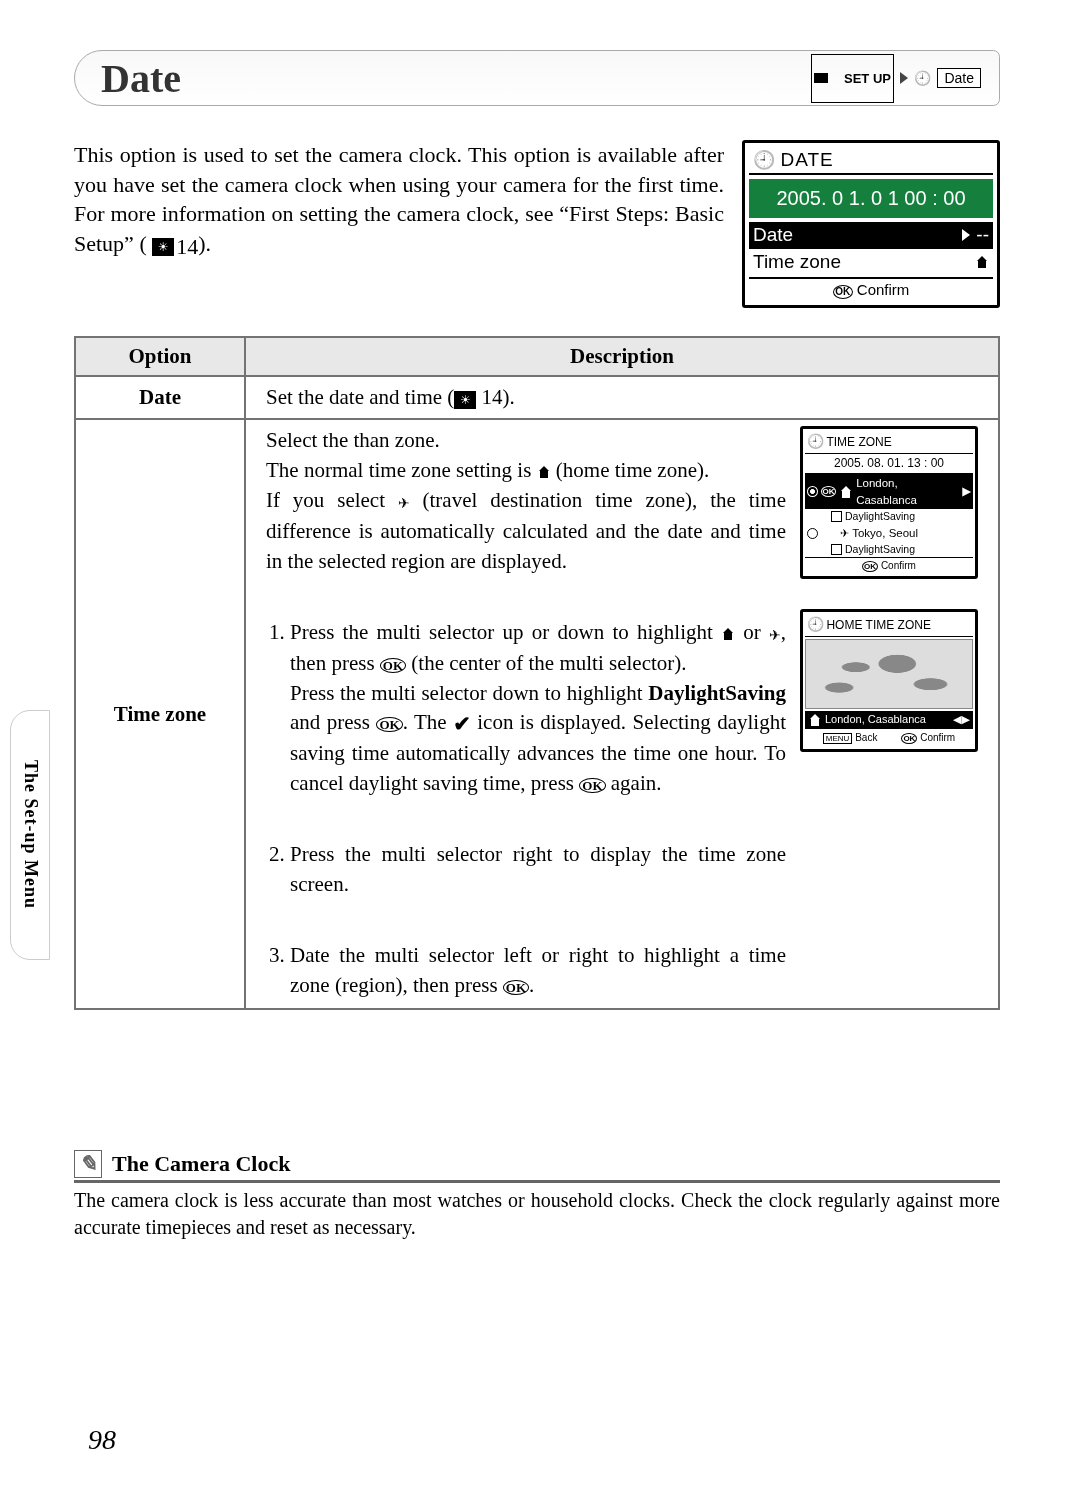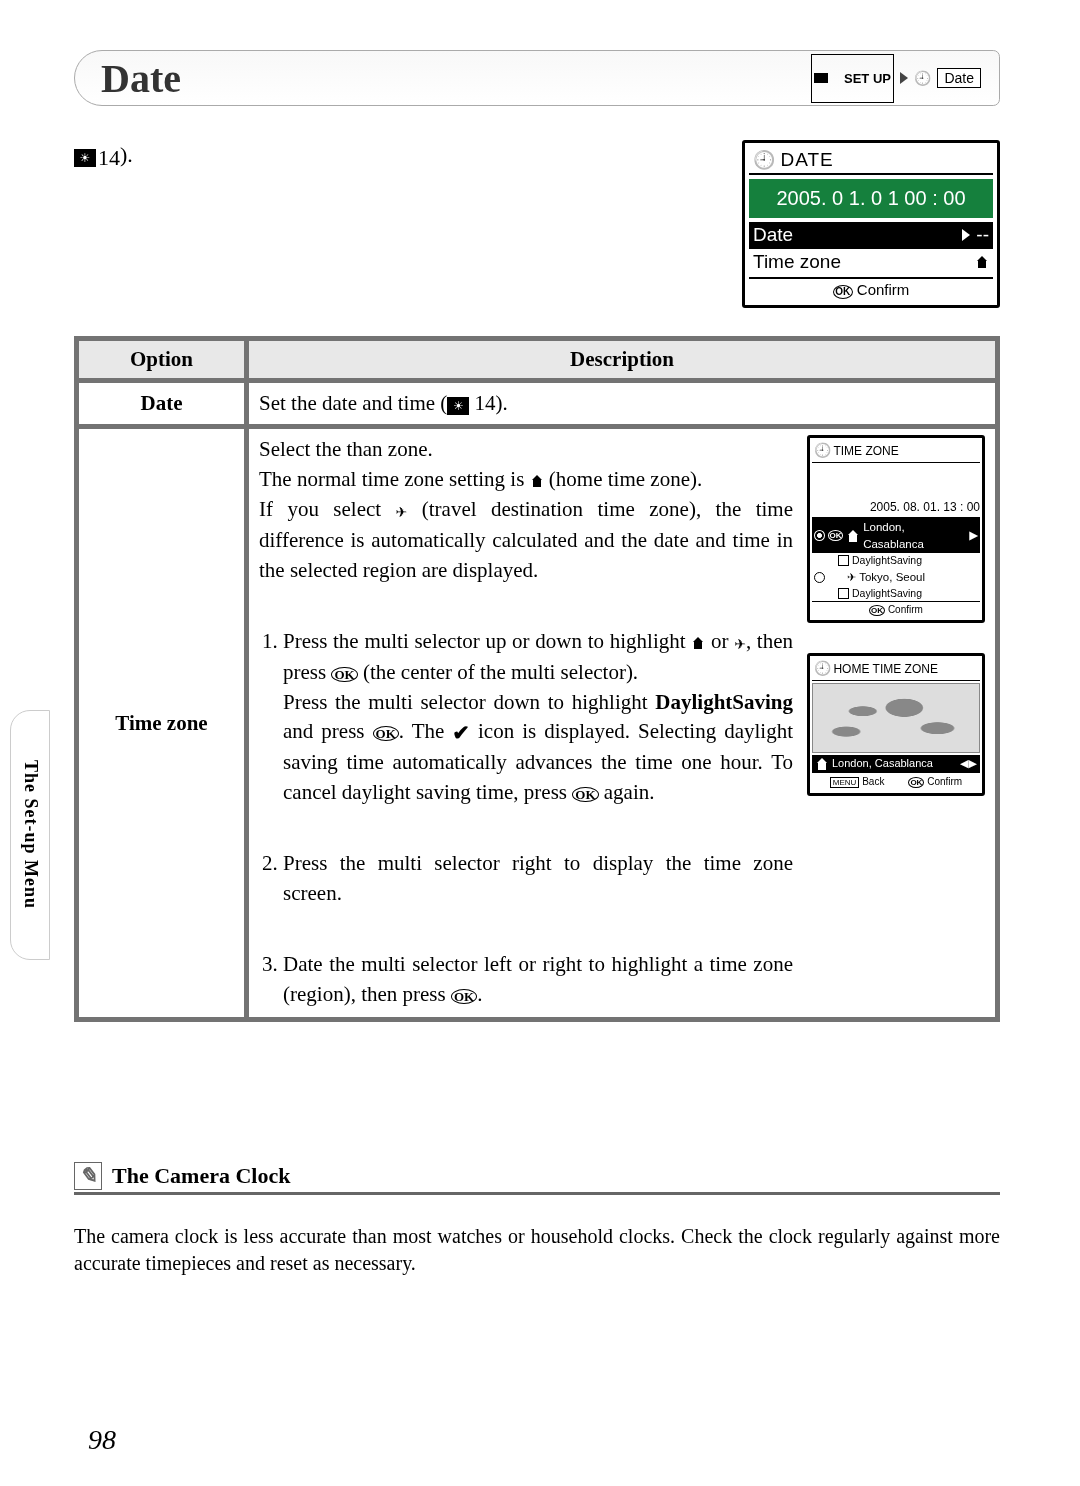--- a/index.html
+++ b/index.html
@@ -39,33 +39,33 @@
   .screen-title { border-bottom: 2px solid #000; padding: 2px 4px; font-weight: normal; font-size: 19px; letter-spacing: 1px; display:flex; align-items:center; gap:4px; }
   .screen-lg .timestamp { background:#15803d; color:#fff; text-align:center; padding:8px 0; font-size:20px; margin:4px 0; }
   .screen-lg .row { display:flex; justify-content:space-between; padding:2px 4px; font-size:19px; align-items:center; border-top:1px solid #000; }
   .screen-lg .row.hl { background:#000; color:#fff; border-top:none; }
   .screen-lg .footer { border-top:2px solid #000; text-align:center; font-size:15px; padding:2px 0; margin-top:2px; }
   .ok-icon { border:1.5px solid #000; border-radius:50%; width:20px; height:14px; display:inline-flex; align-items:center; justify-content:center; font-size:10px; font-weight:bold; }
   .ok-icon-light { border:1.5px solid #fff; border-radius:50%; width:20px; height:14px; display:inline-flex; align-items:center; justify-content:center; font-size:10px; font-weight:bold; color:#fff; }
   
   
   table.opt { width: calc(100% - 14px); margin-left:14px; border-collapse: collapse; font-size: 21px; }
-  table.opt th, table.opt td { border: 5px solid #737373; padding: 6px 10px; vertical-align: top; }
+  table.opt th, table.opt td { border: 2px solid #737373; padding: 6px 20px; vertical-align: top; }
   table.opt thead th { background: #e8e8e8; font-weight: bold; text-align: center; font-size: 21px; }
   table.opt tbody th { font-weight: bold; text-align: center; width: 170px; vertical-align: middle; }
   .desc-cell { line-height: 1.42; text-align: justify; border-radius: 14px; }
   .desc-cell ol { list-style: decimal; margin-left: 24px; margin-top:6px; }
   .desc-cell ol li { margin-bottom: 2px; text-align: justify; margin-top: 41px; }
   .tz-flex { display:flex; gap:14px; }
   .tz-text { flex:1; }
   .tz-screens { display:flex; flex-direction:column; gap:30px; }
   
   .screen-sm { width: 178px; padding:2px; font-size:11px; }
   .screen-sm .hdr { border-bottom:1px solid #000; padding:1px 2px; font-size:12px; display:flex; align-items:center; gap:2px; }
-  .screen-sm .ts2 { text-align:right; font-size:12px; padding:1px 0; border-bottom:1px solid #000;margin-top:35px; }
+  .screen-sm .ts2 { text-align:center; font-size:12px; padding:1px 0; border-bottom:1px solid #000; }
   .screen-sm .zrow { display:flex; align-items:center; gap:3px; padding:1px 2px; font-size:11.5px; }
   .screen-sm .zrow.hl { background:#000; color:#fff; }
   .screen-sm .sub { margin-left:24px; font-size:10.5px; display:flex; align-items:center; gap:3px; padding:0px 2px; }
   .screen-sm .foot { text-align:center; border-top:1px solid #000; padding:1px 0; font-size:10px; }
   .screen-sm .map { height:70px; background:#ddd; margin:2px 0; border:1px solid #888; position:relative; overflow:hidden; }
   .screen-sm .map::before{ content:""; position:absolute; inset:0; background: radial-gradient(ellipse at 30% 40%, #888 8%, transparent 9%), radial-gradient(ellipse at 55% 35%, #888 14%, transparent 15%), radial-gradient(ellipse at 75% 65%, #888 9%, transparent 10%), radial-gradient(ellipse at 20% 70%, #888 7%, transparent 8%); }
   .screen-sm .loc { background:#000; color:#fff; padding:1px 3px; font-size:11px; display:flex; justify-content:space-between; align-items:center; }
   .screen-sm .foot2 { display:flex; justify-content:center; gap:24px; font-size:10px; padding:2px 0; }
   
   .home-icon { width:14px; height:12px; display:inline-block; position:relative; }
@@ -75,21 +75,21 @@
   .plane-icon::before{ content:"✈"; font-size:14px; }
   .plane-icon-sm::before{ content:"✈"; font-size:11px; }
   .clock-icon::before { content:"🕘"; filter:grayscale(1); font-size:14px; }
   .clock-icon-lg::before { content:"🕘"; filter:grayscale(1); font-size:18px; }
   
   
   .note { margin-left:14px; margin-top: 140px; }
   .note-head { border-bottom: 3px solid #666; display:flex; align-items:center; gap:10px; padding-bottom:2px; }
   .note-icon { width:28px; height:28px; border:1px solid #666; display:inline-flex; align-items:center; justify-content:center; font-style:italic; font-size:20px; color:#666; }
   .note-head span { font-size:22px; font-weight:bold; }
-  .note-body { font-size:20px; line-height:1.35; padding-top:4px; text-align: justify; margin-top: 24px; }
+  .note-body { font-size:20px; line-height:1.35; padding-top:4px; text-align: justify; }
   
   .page-num { position:absolute; bottom:30px; left:88px; font-size:28px; font-style:italic; }
   
   .inline-icon { display:inline-block; vertical-align:middle; }
   .ok-inline { border:1.5px solid #000; border-radius:50%; padding:0 2px; font-size:13px; font-weight:bold; display:inline-block; line-height:1; }
   .check-icon::before { content:"✔"; font-weight:bold; }
   .square-icon { width:11px; height:11px; border:1.5px solid currentColor; display:inline-block; }
   .dot-icon { width:11px; height:11px; border:1.5px solid #000; border-radius:50%; display:inline-block; background:radial-gradient(circle at 50% 50%, #000 35%, transparent 36%); }
   .menu-badge { border:1px solid #000; font-size:8px; padding:0 2px; }
 </style>
@@ -109,20 +109,21 @@
         <span>SET UP</span>
       </span>
       <span class="tri-r"></span>
       <span class="clock-icon inline-icon"></span>
       <span class="path-box">Date</span>
     </div>
   </div>
 
   <div class="intro-row">
     <div class="intro-text">
+      <span>This option is used to set the camera clock. This option is available after you have set the camera clock when using your camera for the first time. For more information on setting the camera clock, see “First Steps: Basic Setup” (</span>
       <span class="page-ref">
         <span class="ref-icon">☀</span>
         <span>14</span>
       </span><span>).</span>
     </div>
     <div class="screen screen-lg">
       <div class="screen-title">
         <span class="clock-icon-lg inline-icon"></span>
         <span>DATE</span>
       </div>

